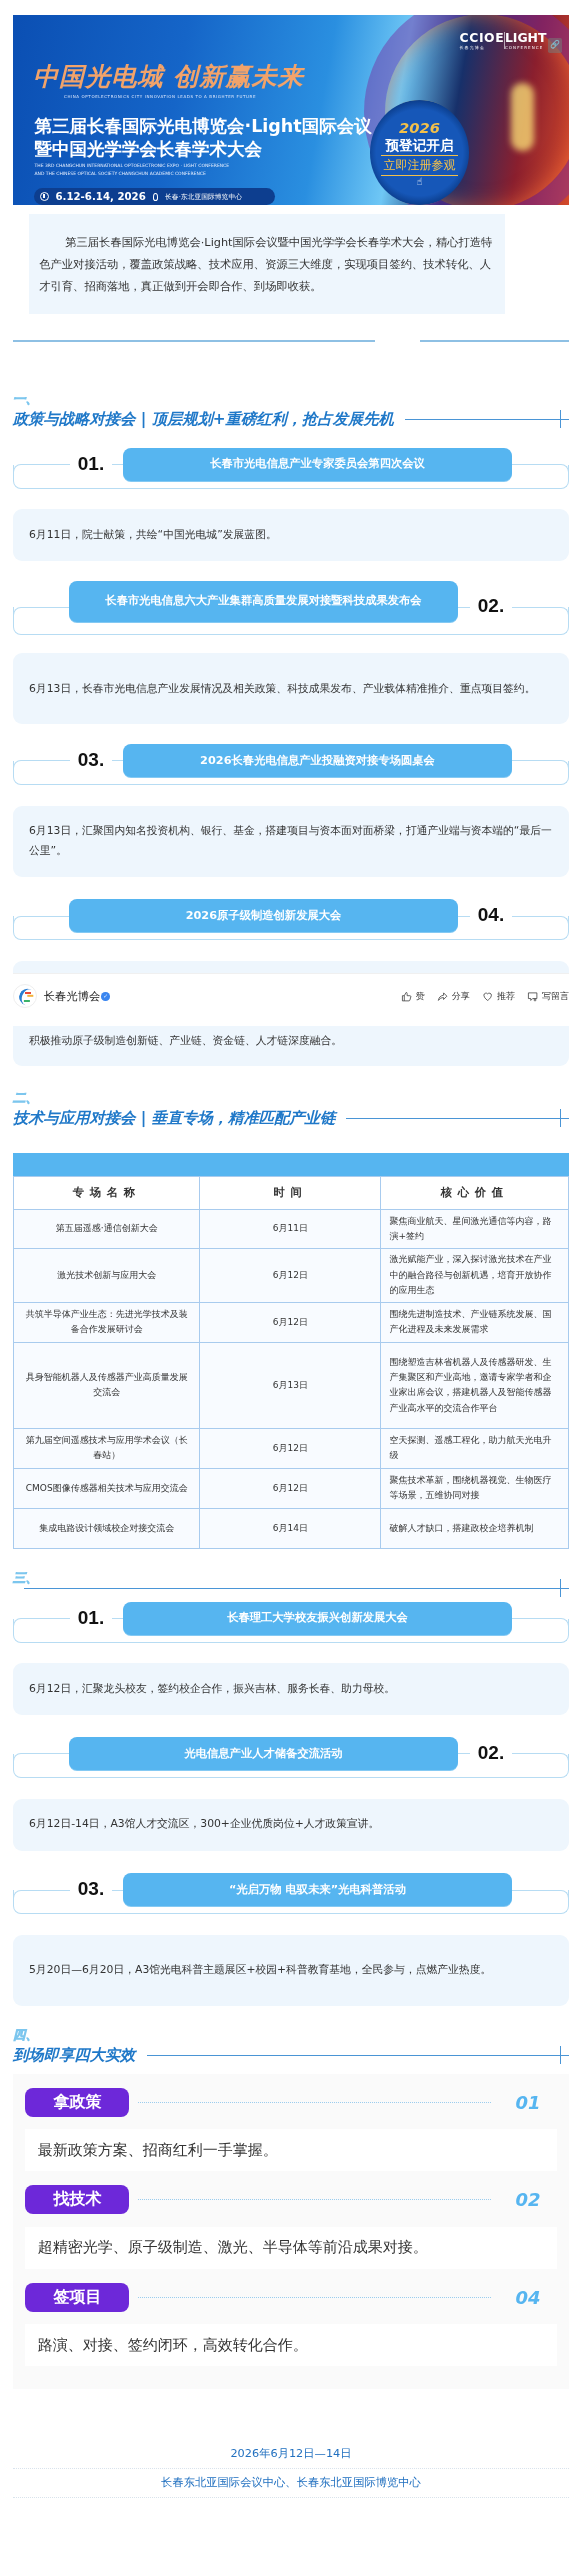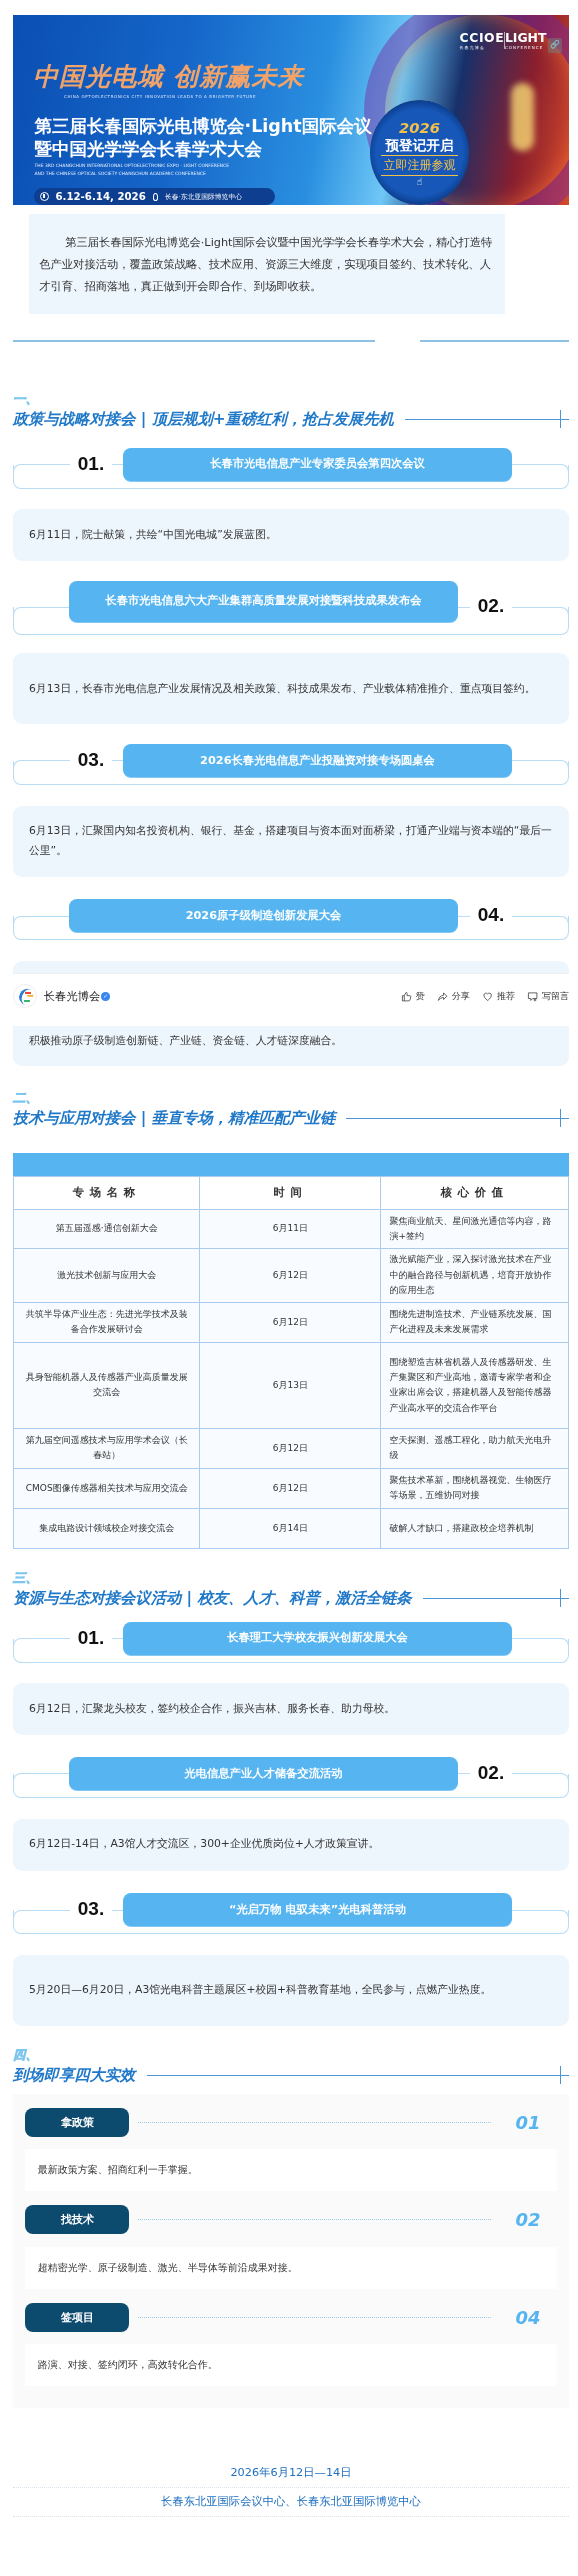--- a/index.html
+++ b/index.html
@@ -88,24 +88,24 @@
   table { width: 100%; border-collapse: collapse; table-layout: fixed; }
   td, th { border: 0.6px solid #a8cbee; font-size: 9px; color: #333; padding: 3.4px 8px; line-height: 15.3px; font-weight: normal; }
   th { height: 33px; font-size: 11.3px; font-weight: bold; letter-spacing: 5.7px; }
   td.c, th { text-align: center; }
   td.l { text-align: left; }
   tbody tr { background: #f8fbff; }
 
   
   .benefits { margin: 7.4px 10.2px 0 13px; width: 556px; background: #fafafa; padding: 14px 12.4px 8.5px 12.4px; }
   .ben-head { display: flex; align-items: center; height: 29px; }
-  .ben-head .tag { width: 104px; height: 29px; background: #0c4a6e; border-radius: 8px; color: #fff; font-size: 11px; font-weight: bold; display: flex; align-items: center; justify-content: center; }
+  .ben-head .tag { width: 104px; height: 29px; background: #6d28d9; border-radius: 8px; color: #fff; font-size: 16px; font-weight: bold; display: flex; align-items: center; justify-content: center; }
   .ben-head .dots { flex: 1; margin: 0 8.5px; border-top: 1.1px dotted #9bcdee; }
   .ben-head .no { width: 57px; font-size: 18px; font-weight: bold; font-style: italic; color: #56b5f0; text-align: center; }
-  .ben-body { margin: 12.4px 0 14px 0; background: #fff; height: 42px; display: flex; align-items: center; padding: 0 12.4px; font-size: 10px; color: #333; }
+  .ben-body { margin: 12.4px 0 14px 0; background: #fff; height: 42px; display: flex; align-items: center; padding: 0 12.4px; font-size: 15px; color: #333; }
 
   
   .footer { margin: 51px 10.2px 0 13px; width: 556px; }
   .footer .fl { text-align: center; font-size: 11.3px; color: #2170c0; line-height: 28px; border-bottom: 1.1px dotted #d9e3ec; }
 </style>
 </head>
 <body>
 
 <div class="page">
 
@@ -273,21 +273,20 @@
           <td class="c">6月14日</td>
           <td class="l">破解人才缺口，搭建政校企培养机制</td>
         </tr>
       </tbody>
     </table>
   </div>
 
   <div class="sec-head" style="margin-top:22.6px;">
     <div class="num-icon">三、</div>
     <div class="row">
-      <span class="title">资源与生态对接会议活动 | 校友、人才、科普，激活全链条</span>
       <span class="line"></span>
     </div>
   </div>
 
   <div class="item-head left" style="margin-top:6.8px;">
     <div class="frame"></div>
     <div class="num">01.</div>
     <div class="pill">长春理工大学校友振兴创新发展大会</div>
   </div>
   <div class="item-body">6月12日，汇聚龙头校友，签约校企合作，振兴吉林、服务长春、助力母校。</div>

